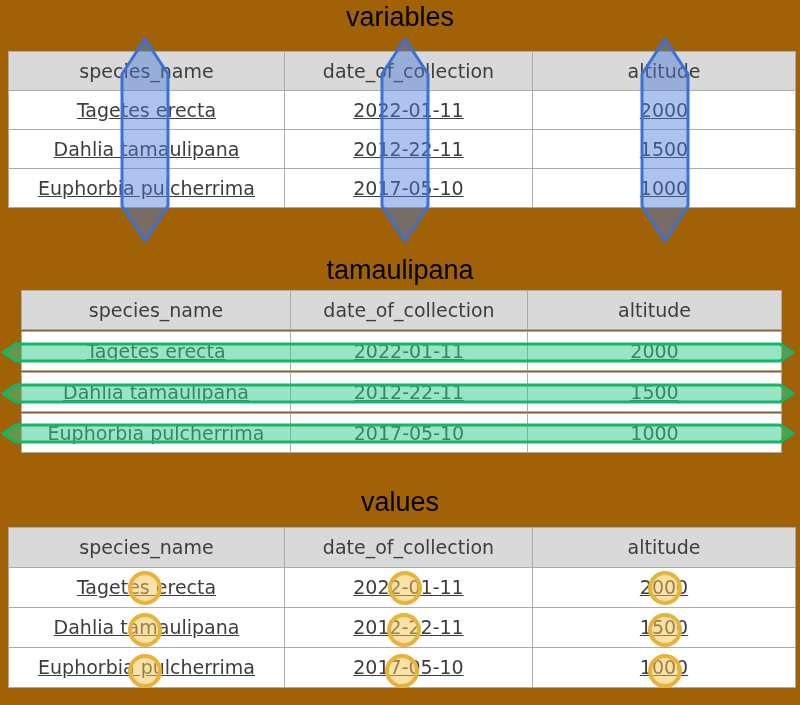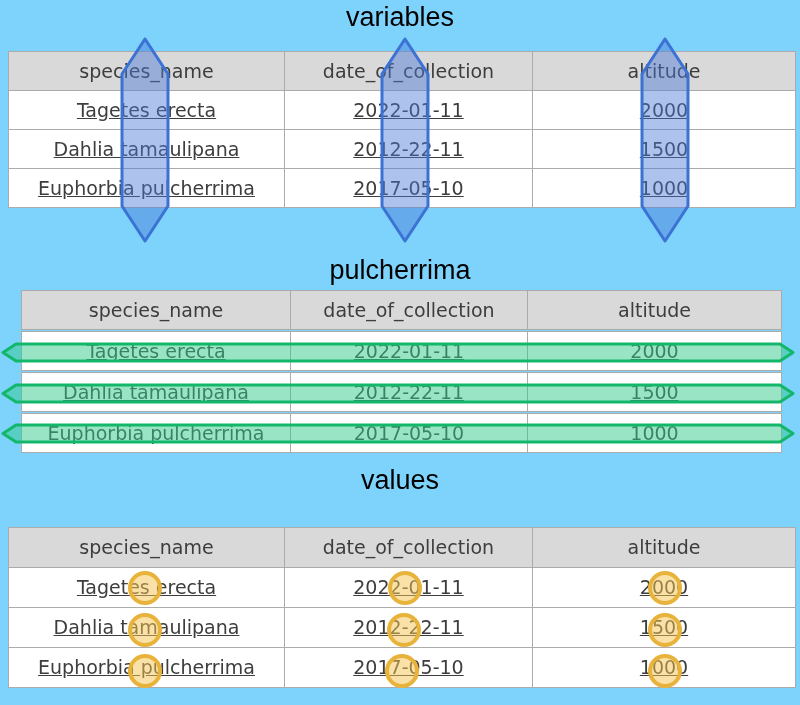--- a/index.html
+++ b/index.html
@@ -1,37 +1,37 @@
 <!DOCTYPE html>
 <html><head>
 <meta charset="utf-8">
 <style>
   html, body { margin: 0; padding: 0; background: #ffffff; }
   .page {
     position: relative;
     width: 800px;
     height: 705px;
-    background: #7dd3fc;
+    background: #a16207;
     font-family: "DejaVu Sans", sans-serif;
     overflow: hidden;
   }
   .title {
     position: absolute;
     left: 0;
     width: 100%;
     text-align: center;
     font-family: "Liberation Sans", sans-serif;
     font-size: 27px;
     line-height: 31px;
     font-weight: 400;
     color: #000000;
   }
   #title-variables    { top: 2px; }
   #title-observations { top: 255px; }
-  #title-values       { top: 465px; }
+  #title-values       { top: 487px; }
 
   table.tbl {
     position: absolute;
     border-collapse: collapse;
     table-layout: fixed;
     border-radius: 12px;
   }
   .tbl th, .tbl td {
     border: 1px solid #ababab;
     font-size: 19px;
@@ -131,21 +131,21 @@
     </svg>
     <svg class="col-arrow" id="col-arrow-2" width="50" height="206" viewBox="0 0 50 206">
       <polygon points="25,2 48,37 48,169 25,204 2,169 2,37" fill="#4a7ad6" fill-opacity="0.45" stroke="#3b72d4" stroke-width="3" stroke-linejoin="round"></polygon>
     </svg>
     <svg class="col-arrow" id="col-arrow-3" width="50" height="206" viewBox="0 0 50 206">
       <polygon points="25,2 48,37 48,169 25,204 2,169 2,37" fill="#4a7ad6" fill-opacity="0.45" stroke="#3b72d4" stroke-width="3" stroke-linejoin="round"></polygon>
     </svg>
   </div>
 
   <div>
-    <div class="title" id="title-observations">pulcherrima</div>
+    <div class="title" id="title-observations">tamaulipana</div>
 
     <table class="tbl" id="table-observations">
       <colgroup>
           <col style="width:269px">
           <col style="width:237px">
           <col style="width:254px">
         </colgroup>
       <thead>
         <tr>
           <th>species_name</th>

